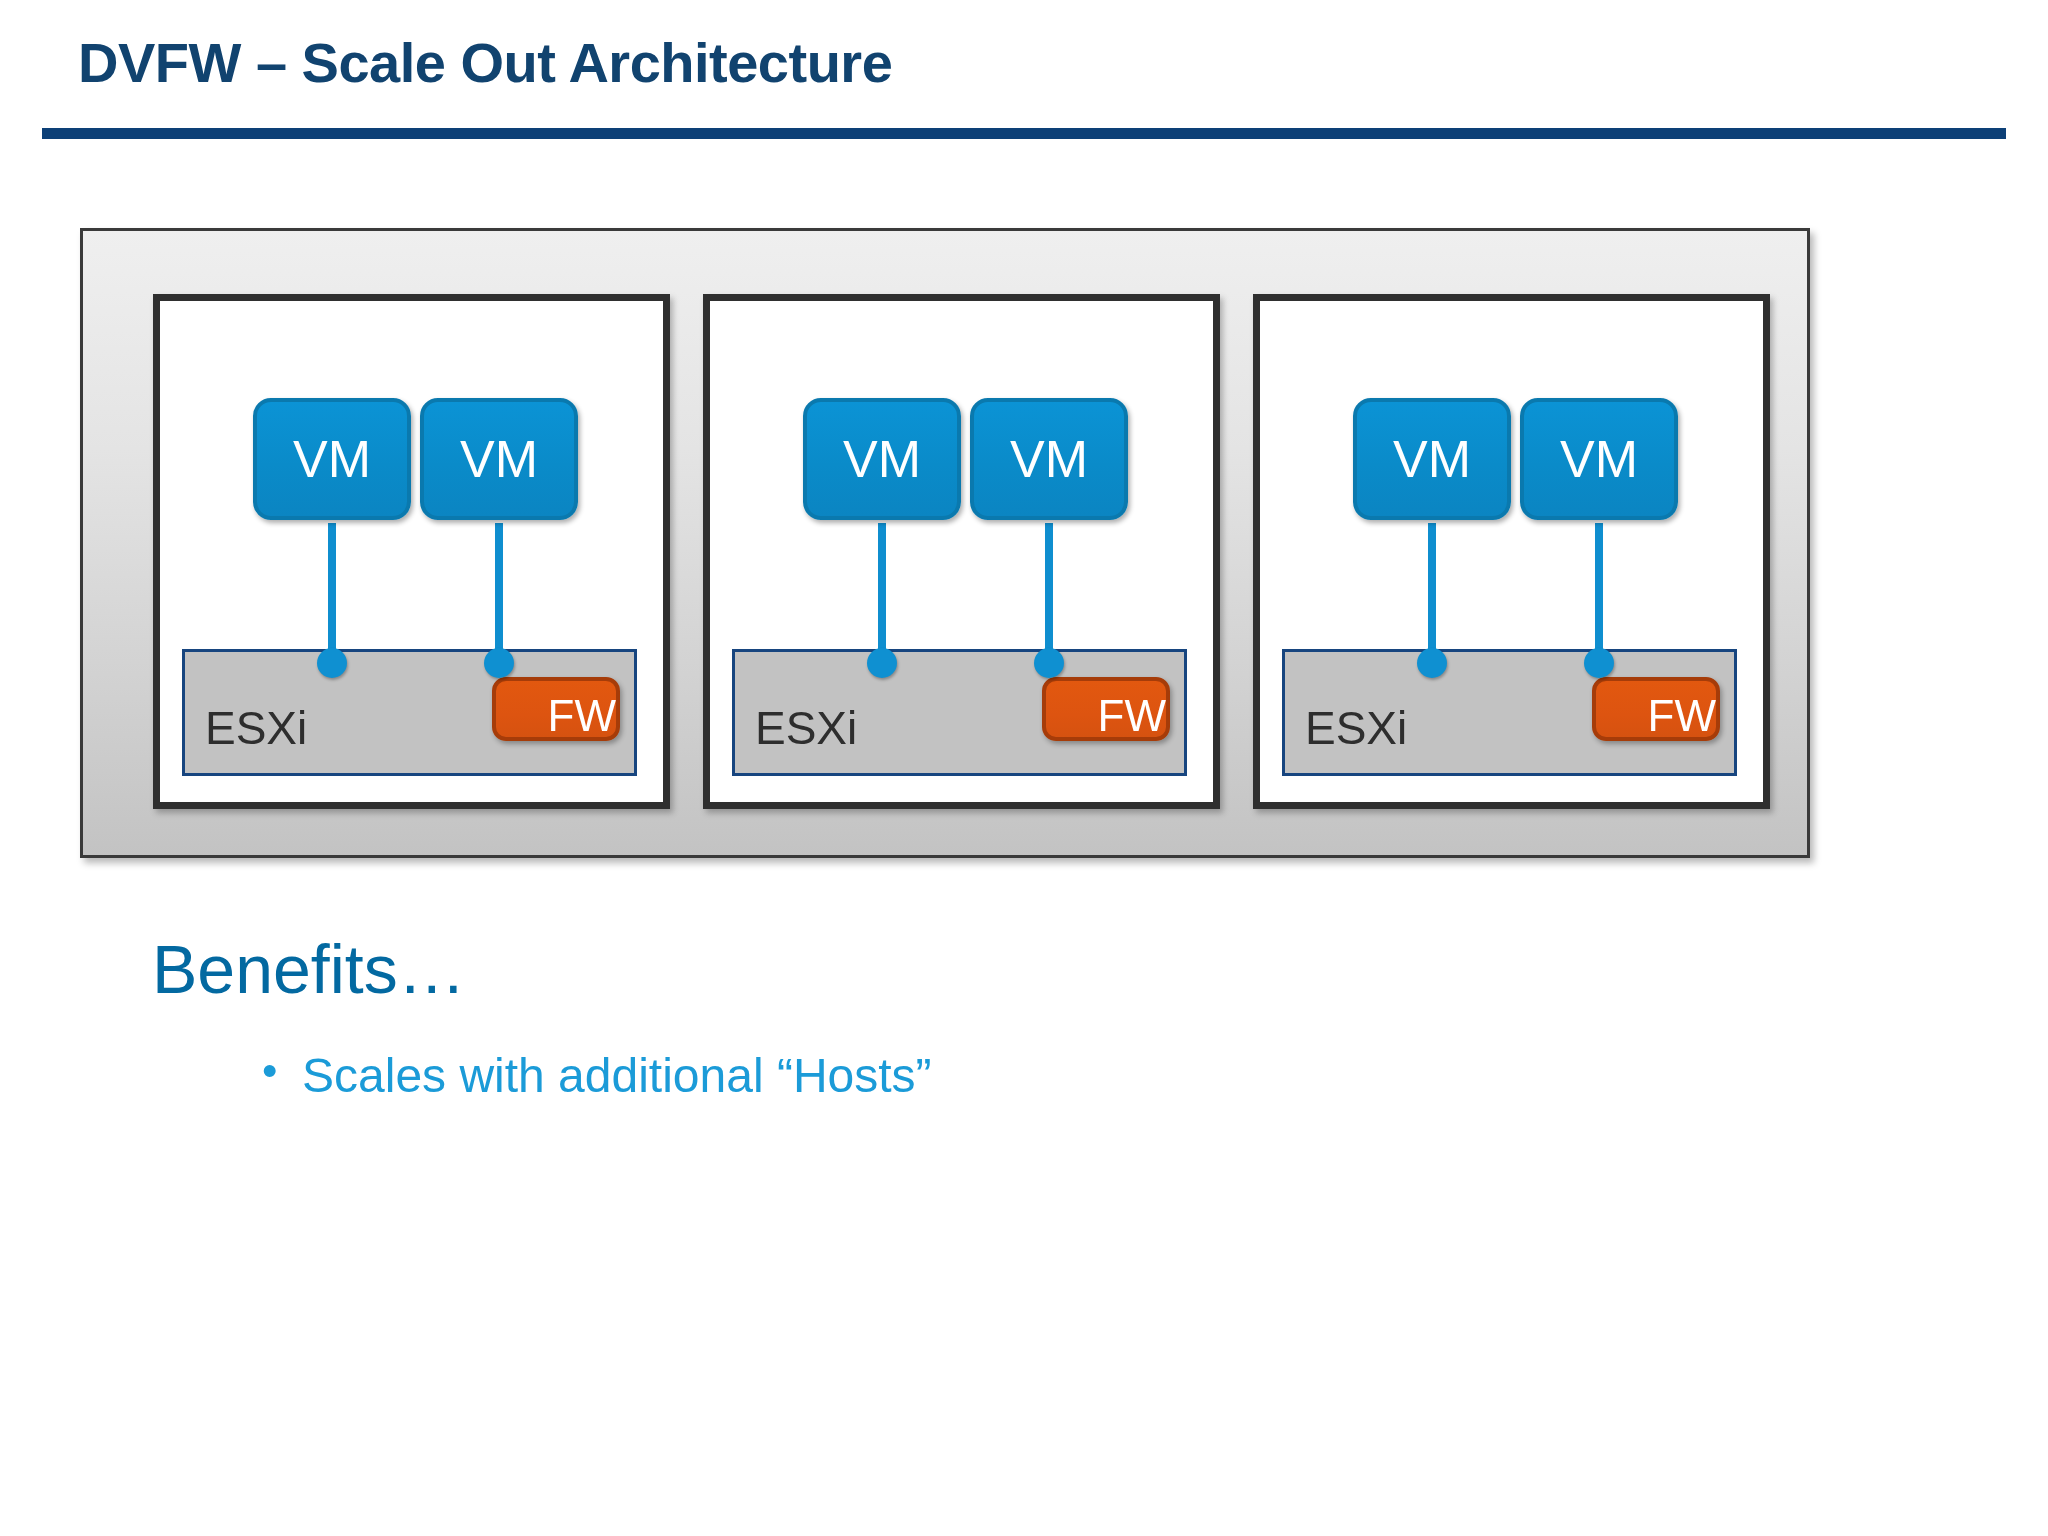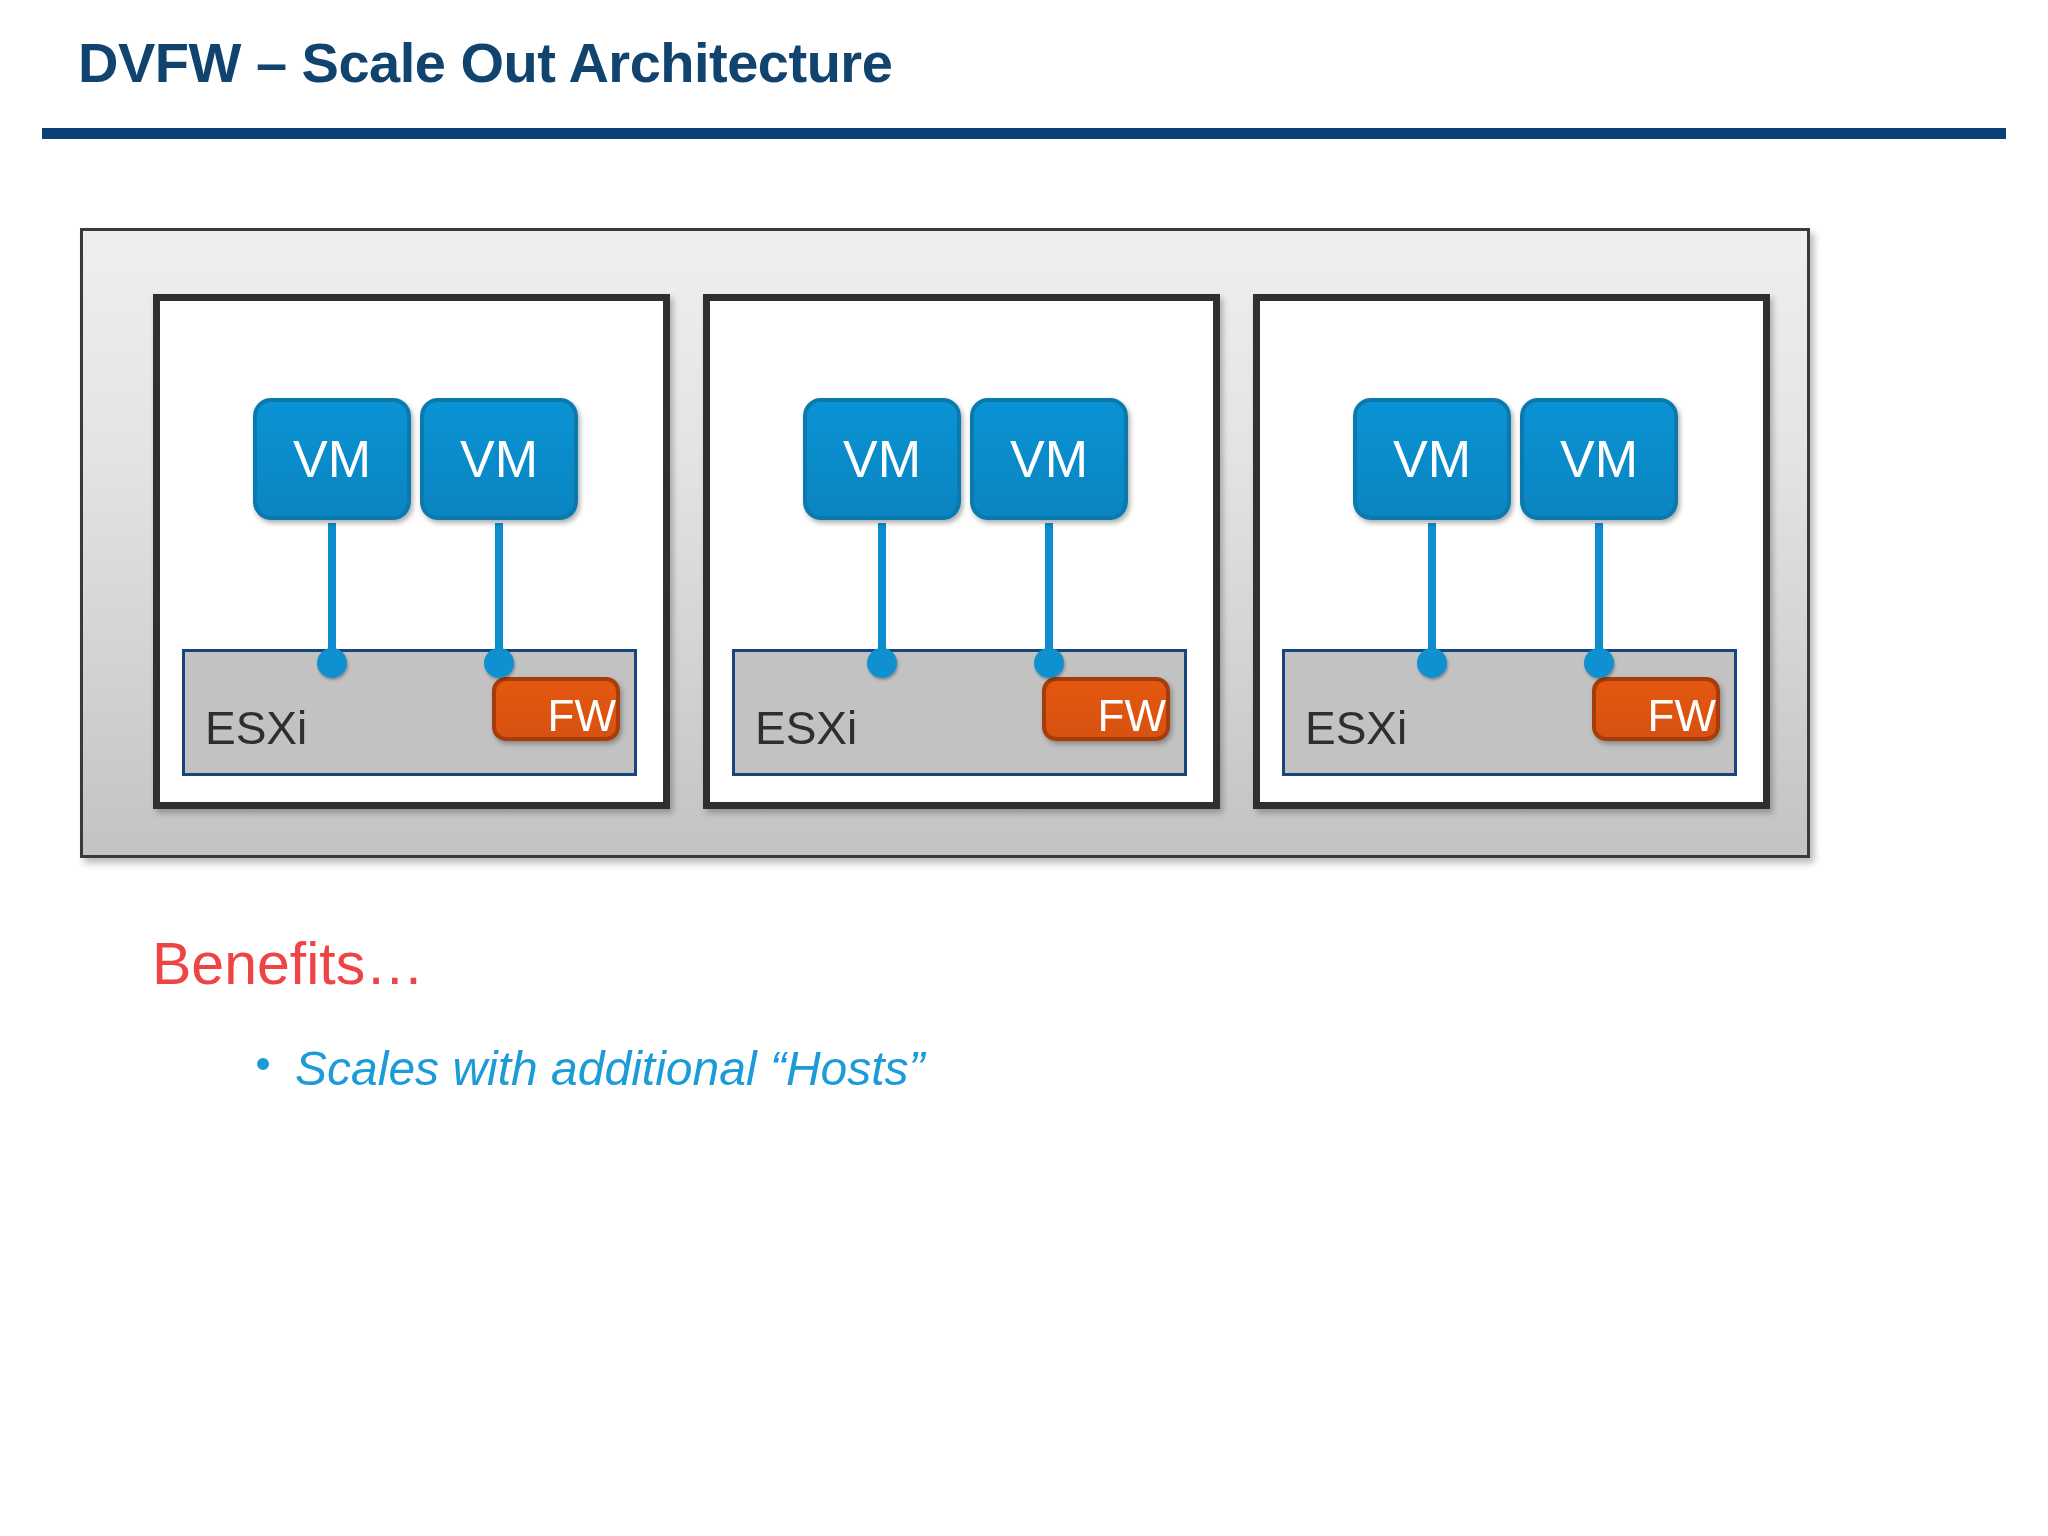--- a/index.html
+++ b/index.html
@@ -164,32 +164,31 @@
     text-align: right;
     box-shadow: 2px 3px 5px rgba(0,0,0,0.30);
     z-index: 5;
   }
 
   
   #benefits-heading {
     position: absolute;
     left: 152px;
     top: 930px;
-    font-size: 59px;
-    color: #ef4444;
+    font-size: 68px;
+    color: #0369a1;
     white-space: nowrap;
   }
   #benefits-list {
     position: absolute;
     left: 248px;
     top: 1040px;
-    margin: 1px;
+    margin: 8px;
     padding: 0;
     list-style: none;
-    font-style: italic;
   }
   #benefits-list li {
     position: relative;
     padding-left: 46px;
     margin-bottom: 26px;
     font-size: 48px;
     color: #1b9bd8;
     white-space: nowrap;
   }
   #benefits-list li::before {

